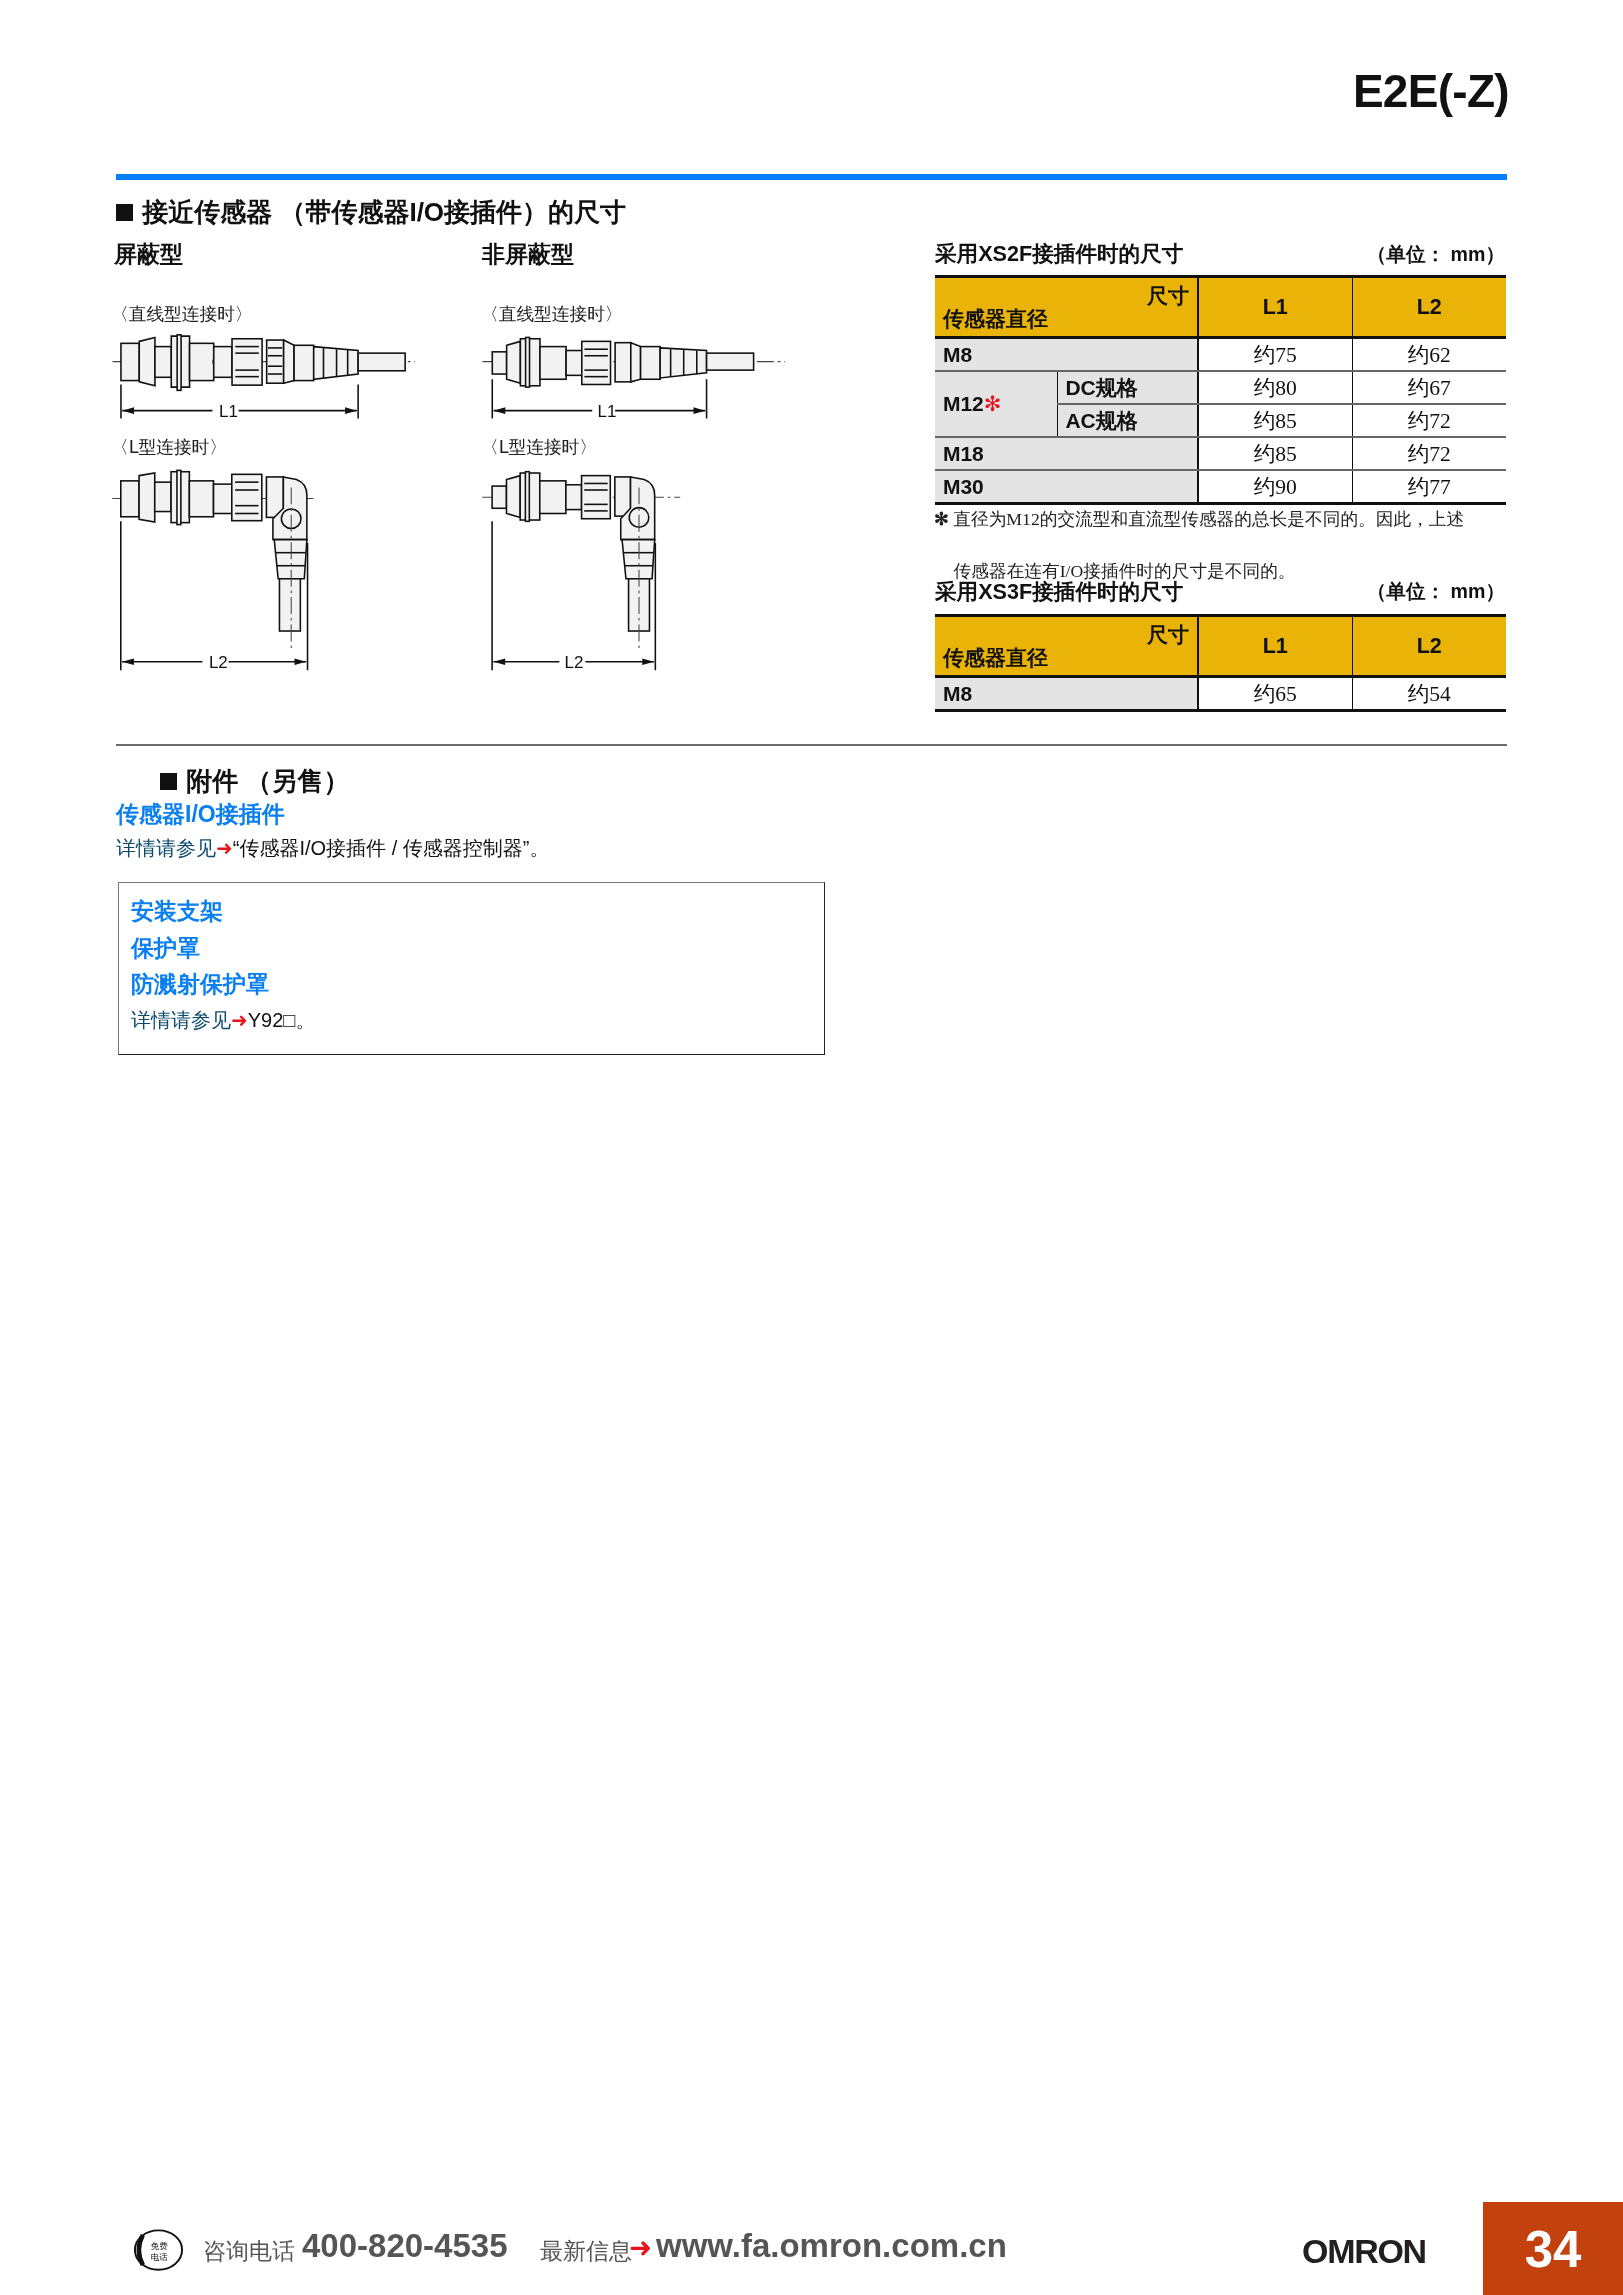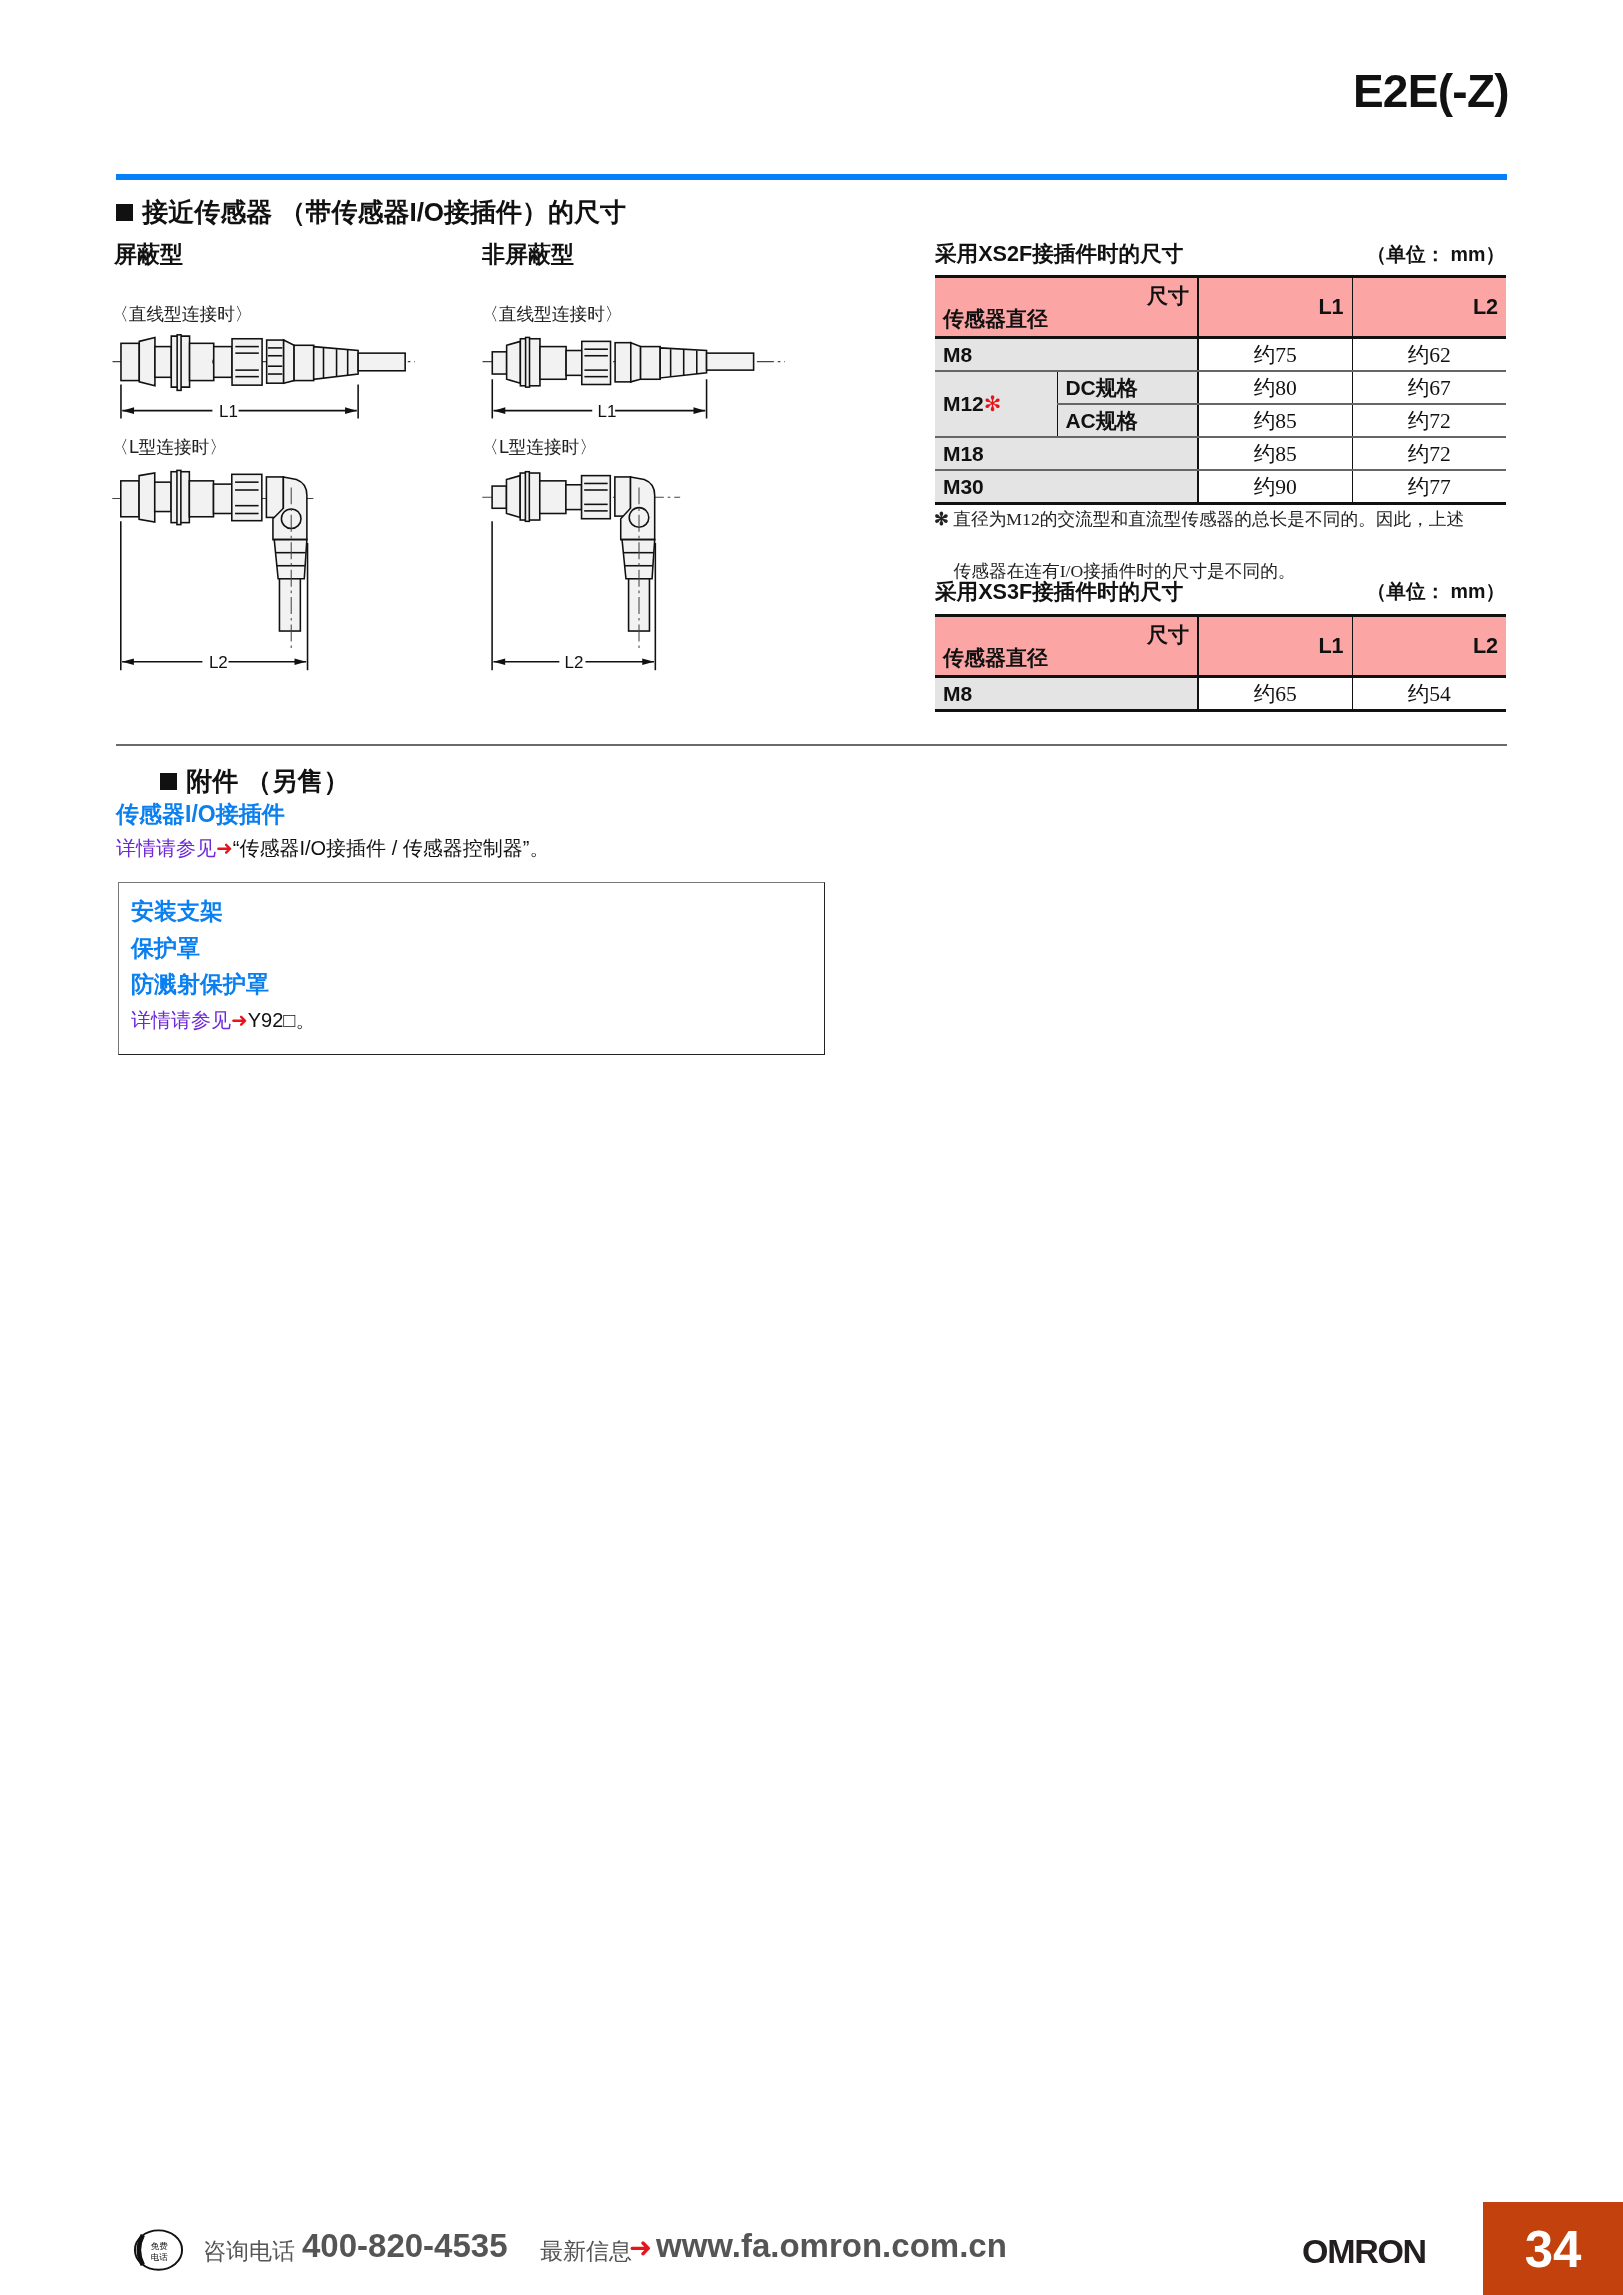--- a/index.html
+++ b/index.html
@@ -9,38 +9,38 @@
   .product-title { right:114px; top:64px; font-size:46px; font-weight:bold; letter-spacing:-0.7px; }
   .blue-rule { left:116px; top:174px; width:1391px; height:5.9px; background:#0680f9; }
   .sec-head { font-size:26px; font-weight:bold; display:flex; align-items:center; }
   .sec-head .sq { display:inline-block; width:17px; height:17px; background:#111; margin-right:9.2px; }
   .sub-head { font-size:23px; font-weight:bold; }
   .cap { font-size:17.7px; color:#222; font-family:"DejaVu Sans",sans-serif; }
   .tbl-title { font-size:21.6px; font-weight:bold; }
   .unit { font-size:19.6px; font-weight:bold; }
   table.dim { position:absolute; border-collapse:collapse; font-size:21px; }
   table.dim td { border-bottom:2px solid #666; height:31px; padding:0 7.9px; }
-  table.dim .hdr td { height:58px; background:#fca5a5;text-align:right; }
+  table.dim .hdr td { height:58px; background:#eab308; }
   table.dim .lab { background:#e4e4e4; font-weight:bold; }
   table.dim .val { text-align:center; font-family:"Liberation Serif","DejaVu Serif",serif; font-size:21.6px; }
   table.dim .col-l { border-right:2px solid #111; }
   table.dim .col-m { border-right:1.3px solid #111; }
   table.dim .top-border td { border-top:3.3px solid #111; }
   table.dim .hdr-bottom td { border-bottom:3.3px solid #111; }
   table.dim .last td { border-bottom:3.3px solid #111; }
   .hdr-label { position:relative; height:58px; font-weight:bold; }
   .hdr-label .size { position:absolute; right:0; top:3.9px; }
   .hdr-label .diam { position:absolute; left:0; bottom:2.6px; }
   .hdr-col { font-weight:bold; text-align:center; font-size:21.6px; }
   .red { color:#e8141b; }
   .note { font-size:17.7px; line-height:22px; font-family:"Liberation Serif","DejaVu Serif",serif; color:#222; }
   .gray-rule { left:116px; top:744px; width:1391px; height:2px; background:#6b6b6b; }
   .blue-text { color:#0a7ff0; font-weight:bold; font-size:23px; }
   .ref { font-size:20px; color:#111; }
-  .ref .zh { font-family:"DejaVu Serif",serif; color:#6d28d9; }
+  .ref .zh { font-family:"DejaVu Serif",serif; color:#0c4a6e; }
   .box { left:118px; top:882px; width:705px; height:171px; border:1.3px solid #777; border-bottom-color:#222; border-right-color:#222; }
   .footer-text { font-size:23px; color:#555; }
   .footer-num { font-size:33px; font-weight:bold; color:#555; }
   .page-box { left:1483px; top:2202px; width:140px; height:94px; background:#c2410c; color:#fff;
               font-size:51px; font-weight:bold; display:flex; align-items:center; justify-content:center; }
   .omron { font-size:34px; font-weight:900; letter-spacing:-1.3px; color:#231f20;text-align:center; }
   svg .ln { stroke:#111; stroke-width:2.4; fill:none; }
   svg .fl { stroke:#111; stroke-width:2.4; fill:#f2f2f2; }
   svg .cl { stroke:#444; stroke-width:1.6; stroke-dasharray:26 6 4 6; fill:none; }
   svg text { font-family:"Liberation Sans",sans-serif; font-size:26px; fill:#111; }

